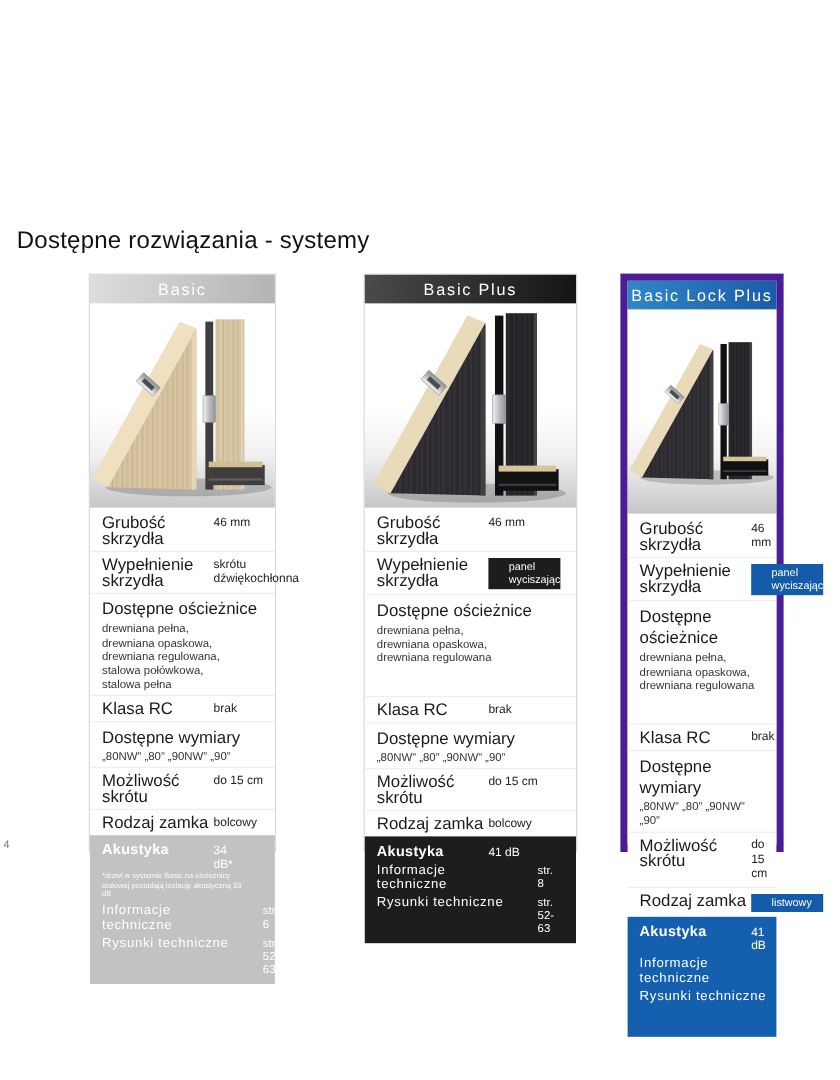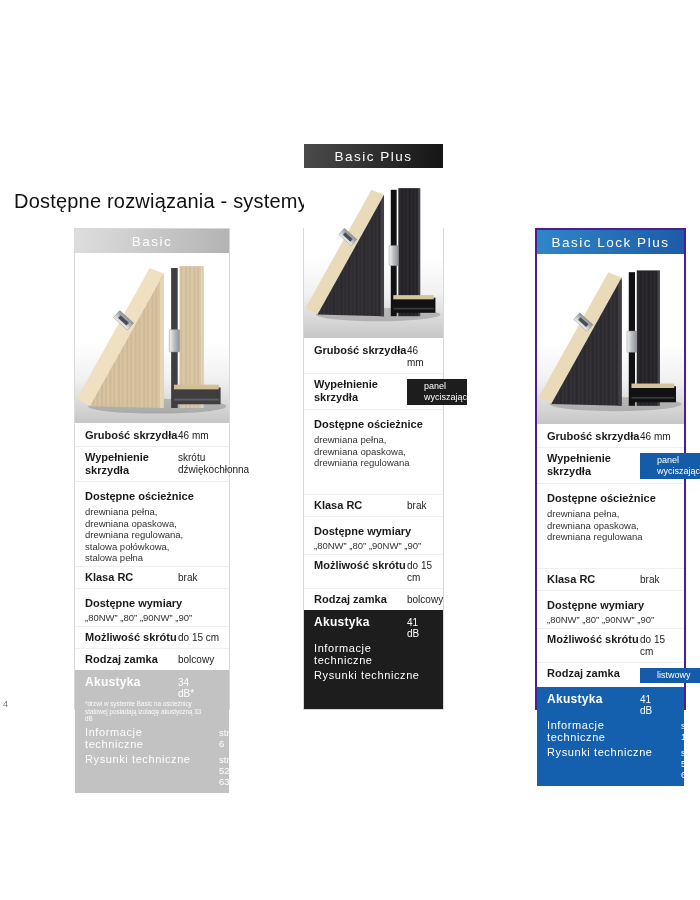--- a/index.html
+++ b/index.html
@@ -8,22 +8,22 @@
   .page { position:relative; width:700px; height:900px; background:#fff; }
 
   .page-title { position:absolute; left:14px; top:190px; font-size:20px; font-weight:normal;
                 color:#111; letter-spacing:0.2px; }
 
   .page-num { position:absolute; left:3px; top:699px; font-size:9px; color:#777; }
 
   .card { position:absolute; top:228px; height:482px; background:#fff;
           display:flex; flex-direction:column; border:1px solid #d8d8d8; }
   .card--basic { left:74px;  width:156px; }
-  .card--plus  { left:303px; width:141px;justify-content:flex-end; }
-  .card--lock  { left:535px; width:151px; border:2px solid #4c1d95; }
+  .card--plus  { left:303px; width:178px; }
+  .card--lock  { left:517px; width:136px; border:6px solid #4c1d95; }
 
   .card-header { height:24px; flex:0 0 24px; display:flex; align-items:center; justify-content:center;
                  color:#fff; font-size:13.5px; letter-spacing:1.5px; font-weight:400; }
   .card--basic .card-header { background:linear-gradient(100deg,#dedede,#b3b3b3); }
   .card--plus  .card-header { background:linear-gradient(100deg,#4b4b4b,#141414); }
   .card--lock  .card-header { background:linear-gradient(90deg,#2f86c7,#1c5ba8); }
 
   .door-stage { flex:0 0 170px; position:relative; overflow:hidden;
     background:linear-gradient(180deg,#ffffff 0%,#ffffff 52%,#f1f1f1 74%,#c6c6c6 100%); }
   .door-stage svg { display:block; width:100%; height:100%; }
@@ -34,21 +34,21 @@
   .card--plus, .card--lock { --leaf:#2c2a2e; --core:#e9dab9; --frame:#242227; --seal:#111113;
                  --sill:#d6c59a; --edge:#413f44; --grain:url(#grain-dark); }
   .leaf{fill:var(--leaf);} .core{fill:var(--core);} .frame{fill:var(--frame);}
   .seal{fill:var(--seal);} .sill{fill:var(--sill);} .edge{fill:var(--edge);}
   .grain{fill:var(--grain);}
 
   .specs { flex:1 1 auto; background:#fff; padding-top:2px; }
   .spec-row { display:grid; grid-template-columns:93px 1fr; align-items:start;
               padding:4px 8px 4px 10px; border-top:1px solid #efefef; }
   .spec-row:first-child { border-top:none; }
-  .spec-label { font-size:11px; font-weight:bold; color:#1a1a1a; line-height:13px; }
+  .spec-label { font-size:14px; font-weight:normal; color:#1a1a1a; line-height:13px; }
   .spec-value { font-size:10px; color:#222; line-height:12px; padding-top:1px; }
   .spec-block { padding:4px 8px 2px 10px; border-top:1px solid #efefef; }
   .frames-list { padding:2px 0 0 0; min-height:60px; }
   .frames-list span { display:block; font-size:9.5px; color:#333; line-height:11.5px; }
   .dims-value { display:block; font-size:9.5px; color:#333; line-height:12px; padding-top:1px; }
   .badge { display:inline-block; color:#fff; font-size:9px; line-height:11px;
            padding:2px 17px; max-width:60px; }
   .badge--dark { background:#1d1d1d; }
   .badge--blue { background:#145ca9; }
 

